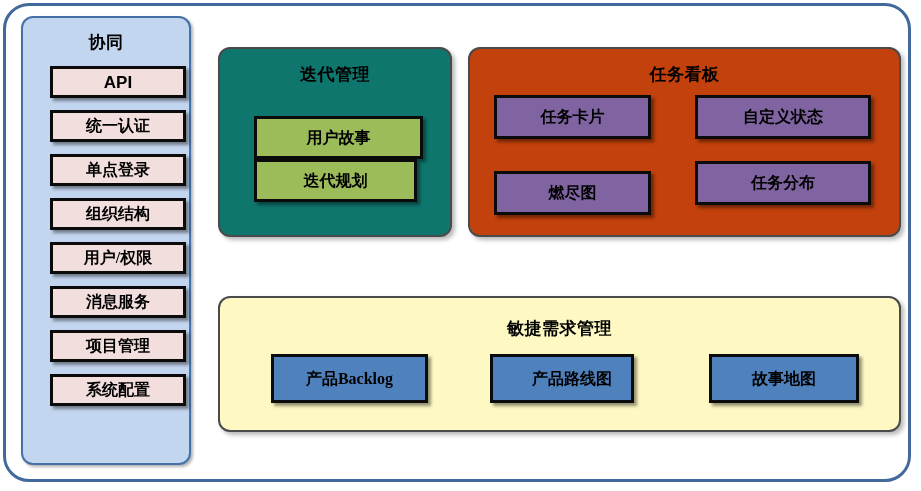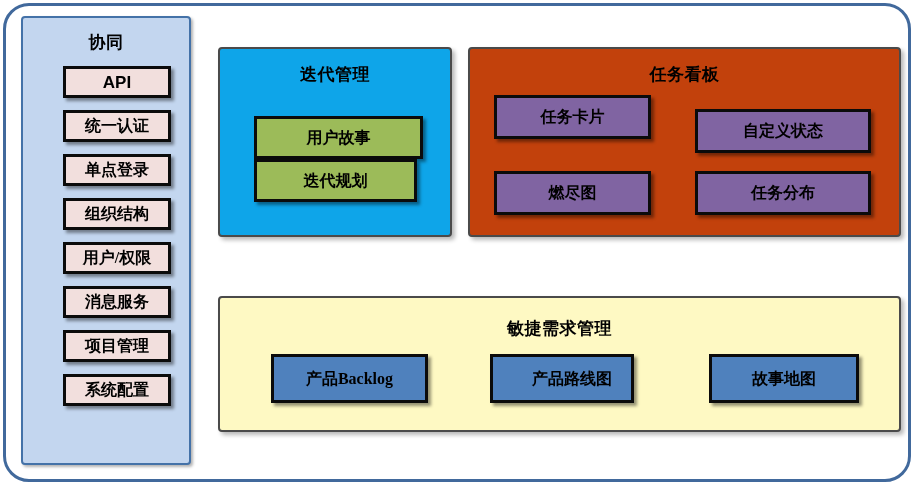--- a/index.html
+++ b/index.html
@@ -29,21 +29,21 @@
     box-sizing: border-box;
     background: #ffffff;
     border: 3px solid #41699c;
     border-radius: 26px;
   }
 
   
   .panel {
     position: absolute;
     box-sizing: border-box;
-    border-radius: 4px;
+    border-radius: 12px;
   }
   .panel-title {
     position: absolute;
     left: 0;
     right: 0;
     text-align: center;
     font-weight: bold;
     font-size: 17px;
     color: #000000;
     letter-spacing: 0.5px;
@@ -60,21 +60,21 @@
     box-shadow: 2px 2px 3px rgba(0,0,0,0.30);
   }
   .sidebar .panel-title { top: 13px; }
 
   
   .panel-green {
     left: 218px;
     top: 47px;
     width: 234px;
     height: 190px;
-    background: #0ea5e9;
+    background: #0f766e;
     border: 2px solid #4a4a4a;
     box-shadow: 3px 3px 4px rgba(0,0,0,0.28);
   }
   .panel-green .panel-title { top: 14px; }
 
   
   .panel-purple {
     left: 468px;
     top: 47px;
     width: 433px;
@@ -110,22 +110,22 @@
     color: #000000;
     box-shadow: 3px 3px 3px rgba(0,0,0,0.42);
     font-family: "Liberation Serif", "DejaVu Serif", serif;
     font-weight: bold;
     line-height: 1;
     white-space: nowrap;
   }
 
   .node-pink {
     background: #f2dfdd;
-    left: 40px;
-    width: 108px;
+    left: 27px;
+    width: 136px;
     height: 32px;
   }
   .node-pink.api {
     font-family: "Liberation Sans", "DejaVu Sans", sans-serif;
     font-size: 17px;
   }
 
   .node-green {
     background: #9cbb59;
     height: 43px;
@@ -169,23 +169,23 @@
     <div class="panel-title panel-title-sans">迭代管理</div>
 
     <div class="node node-green" style="left:34px; top:51px; width:169px;margin-top:16px;">用户故事</div>
     <div class="node node-green" style="left:34px; top:110px; width:163px;">迭代规划</div>
   </div>
 
   <div class="panel panel-purple">
     <div class="panel-title panel-title-sans">任务看板</div>
 
     <div class="node node-purple" style="left:24px; top:46px; width:157px;">任务卡片</div>
-    <div class="node node-purple" style="left:225px; top:60px; width:176px;">自定义状态</div>
+    <div class="node node-purple" style="left:225px; top:46px; width:176px;">自定义状态</div>
     <div class="node node-purple" style="left:24px; top:122px; width:157px;">燃尽图</div>
-    <div class="node node-purple" style="left:225px; top:122px; width:176px;">任务分布</div>
+    <div class="node node-purple" style="left:225px; top:112px; width:176px;">任务分布</div>
   </div>
 
   <div class="panel panel-blue">
     <div class="panel-title panel-title-sans">敏捷需求管理</div>
 
     <div class="node node-bluebox" style="left:51px; top:56px; width:157px;">产品Backlog</div>
     <div class="node node-bluebox" style="left:270px; top:56px; width:144px;padding-left:20px;">产品路线图</div>
     <div class="node node-bluebox" style="left:489px; top:56px; width:150px;">故事地图</div>
   </div>
 

